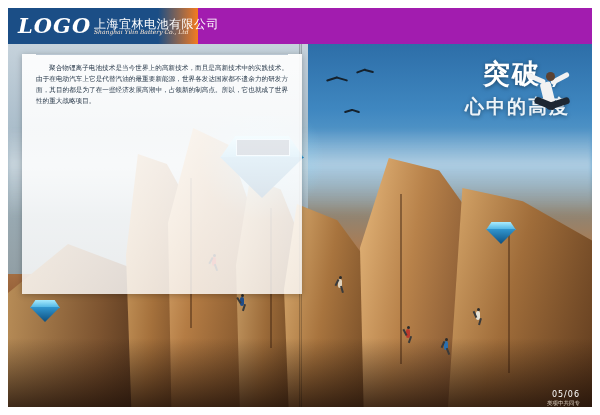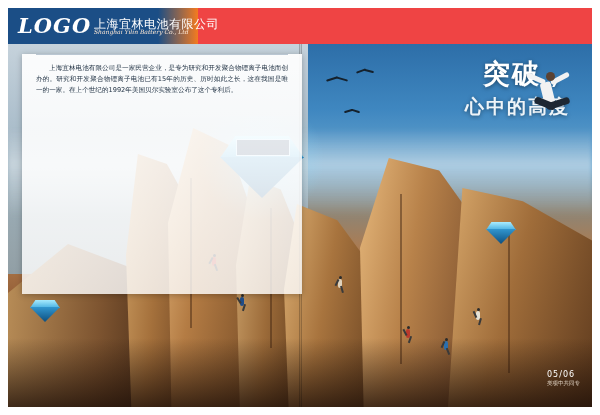--- a/index.html
+++ b/index.html
@@ -3,21 +3,21 @@
 <meta charset="utf-8">
 <style>
   html,body{margin:0;padding:0;background:#ffffff;}
   body{font-family:"DejaVu Sans","Liberation Sans",sans-serif;}
   #page{position:relative;width:600px;height:415px;overflow:hidden;background:#ffffff;}
 
   
   .sheet{position:absolute;left:8px;top:8px;width:584px;height:399px;overflow:hidden;background:#0b1e33;}
 
   
-  .topbar{position:absolute;left:0;top:0;width:584px;height:36px;background:#ef4444;}
+  .topbar{position:absolute;left:0;top:0;width:584px;height:36px;background:#a21caf;}
   .topbar .blueseg{position:absolute;left:0;top:0;width:150px;height:36px;background:#1b4e86;}
   .topbar .blueseg2{position:absolute;left:150px;top:0;width:40px;height:36px;
      background:linear-gradient(90deg,#1b4e86,#f47b20);}
   .logo{position:absolute;left:10px;top:5px;width:66px;height:26px;}
   .logo-text{font-family:"DejaVu Serif","Liberation Serif",serif;font-weight:bold;font-style:italic;
      font-size:21px;color:#ffffff;letter-spacing:1px;line-height:26px;}
   .company-cn{position:absolute;left:86px;top:8px;font-size:12px;color:#ffffff;letter-spacing:.5px;font-family:Liberation Serif, serif;}
   .company-en{position:absolute;left:86px;top:20px;font-size:6px;color:#ffe9d5;font-style:italic;
      font-family:"DejaVu Serif","Liberation Serif",serif;}
 
@@ -109,21 +109,21 @@
      transform:rotate(-28deg);border-radius:3px;}
   .jumper .legL{position:absolute;left:14px;top:40px;width:22px;height:7px;background:#1d2733;
      transform:rotate(22deg);border-radius:3px;}
   .jumper .legR{position:absolute;left:26px;top:40px;width:24px;height:7px;background:#1d2733;
      transform:rotate(-18deg);border-radius:3px;}
 
   .bird{position:absolute;}
   .bird .w1,.bird .w2{position:absolute;height:1.6px;background:#15212c;border-radius:2px;}
 
   
-  .pagenum{position:absolute;right:12px;bottom:20px;text-align:left;}
+  .pagenum{position:absolute;right:12px;bottom:0;text-align:right;}
   .pagenum .num{font-size:8px;color:#ffffff;letter-spacing:1px;}
   .pagenum .sub{font-size:5.5px;color:#e6d9c9;margin-top:1px;}
   .gutter{position:absolute;left:291px;top:36px;width:3px;height:363px;
      background:linear-gradient(90deg,rgba(0,0,0,.30),rgba(0,0,0,.06),rgba(0,0,0,.30));}
 </style>
 </head>
 <body>
 
 <div id="page">
   <div class="sheet">
@@ -222,21 +222,21 @@
       <div class="head" style="left:1px;top:0;"></div>
       <div class="body" style="left:0;top:3px;background:#e6e2d6;"></div>
       <div class="arm" style="left:-2px;top:3px;transform:rotate(-24deg);"></div>
       <div class="leg" style="left:3px;top:10px;transform:rotate(16deg);"></div>
     </div>
 
     <div class="gutter"></div>
 
     <div class="panel">
       <div class="rule"></div>
-      <p>上海宜林电池有限公司是一家民营企业，是专为研究和开发聚合物锂离子电池而创办的。研究和开发聚合物锂离子电池已有15年的历史、历时如此之长，这在我国是唯一的一家。在上个世纪的1992年美国贝尔实验室公布了这个专利后。</p>
+      <p>聚合物锂离子电池技术是当今世界上的高新技术，而且是高新技术中的实践技术。由于在电动汽车上它是代替汽油的最重要新能源，世界各发达国家都不遗余力的研发方面，其目的都是为了在一些经济发展高潮中，占领新的制高点。所以，它也就成了世界性的重大战略项目。</p>
     </div>
 
     <div class="topbar">
       <div class="blueseg"></div>
       <div class="blueseg2"></div>
       <div class="logo">
         <div class="logo-text">LOGO</div>
       </div>
       <div class="company-cn">上海宜林电池有限公司</div>
       <div class="company-en">Shanghai Yilin Battery Co., Ltd</div>

